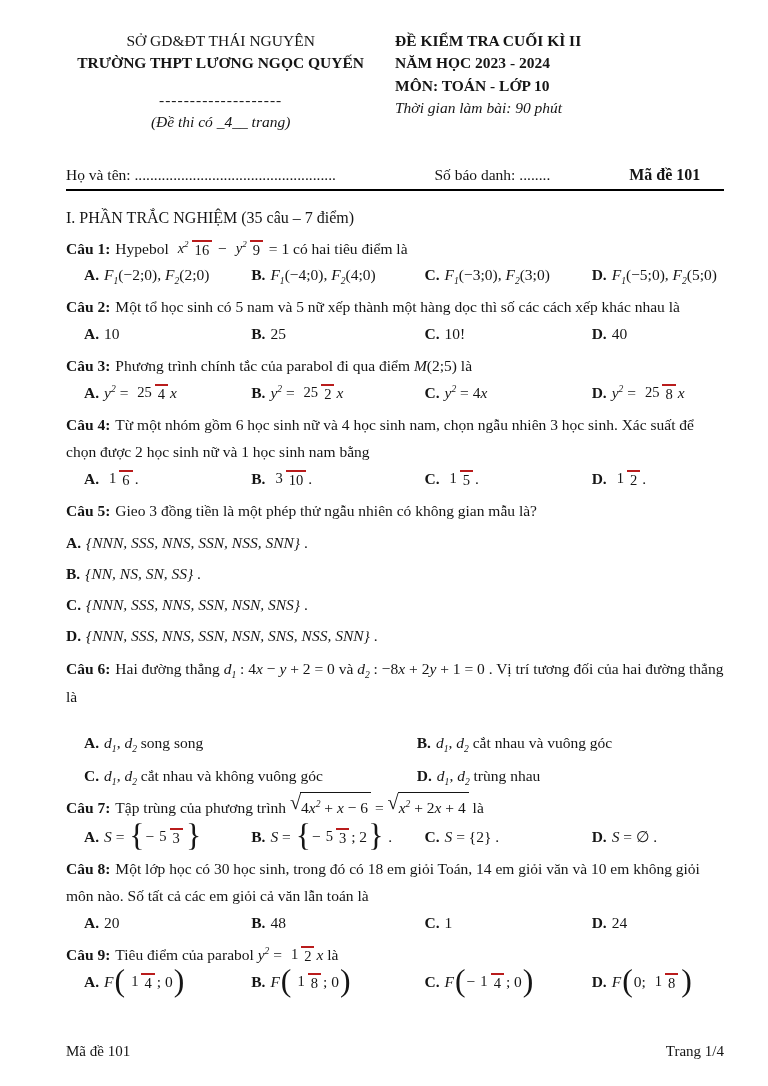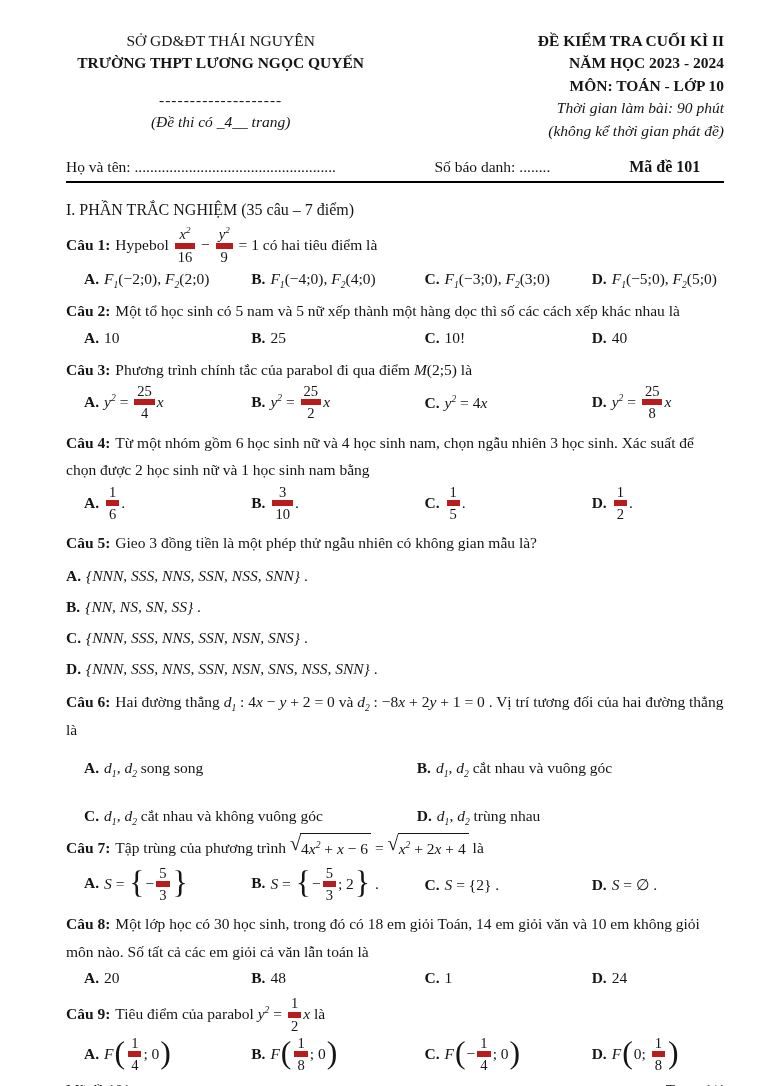--- a/index.html
+++ b/index.html
@@ -7,45 +7,45 @@
     position:relative;width:768px;height:1086px;overflow:hidden;background:#fff;color:#151515;
     font-family:"Liberation Serif","DejaVu Serif",serif;font-size:15.5px;
     box-sizing:border-box;padding:30px 44px 26px 66px;
     display:flex;flex-direction:column;
   }
   .bold{font-weight:bold}
   .it{font-style:italic}
   
   .header{display:flex;justify-content:space-between;line-height:1.45}
   .h-left{width:47%;text-align:center}
-  .h-right{width:50%;text-align:right}
+  .h-right{width:50%;text-align:left}
   .h-dashes{margin-top:14px;letter-spacing:1px}
   
-  .info-row{display:flex;align-items:center;margin-top:16px;padding-bottom:5px;border-bottom:2.5px solid #000}
+  .info-row{display:flex;align-items:center;margin-top:32px;padding-bottom:5px;border-bottom:2.5px solid #000}
   .info-name{width:56%;white-space:nowrap;overflow:hidden}
   .info-sbd{width:26%;white-space:nowrap}
   .info-code{flex:1;text-align:center;font-weight:bold;font-size:16px}
   
   .section-title{font-weight:normal;margin:18px 0 2px;font-size:16px}
   .question{margin-top:6px}
   .q-stem{line-height:1.78}
   .q-num{font-weight:bold;margin-right:5px}
   .opts{display:grid;margin-left:18px;align-items:center;column-gap:4px;margin-top:1px}
   .opts4{grid-template-columns:1.06fr 1.1fr 1.06fr 0.86fr}
-  .opts2{grid-template-columns:1.07fr 1fr;row-gap:24px;margin-top:13px}
+  .opts2{grid-template-columns:1.07fr 1fr;row-gap:9px;margin-top:20px}
   .optslist .opt{margin:7px 0}
   .opt{line-height:1.55}
   .olabel{font-weight:bold;margin-right:5px}
   
   .mi{font-style:italic}
   sup,sub{font-size:62%;line-height:0}
-  .frac{display:inline-flex;flex-direction:column;text-align:center;vertical-align:middle;
+  .frac{display:inline-flex;flex-direction:row;text-align:center;vertical-align:middle;
         line-height:1.12;font-size:0.94em;margin:0 2px;position:relative;top:-1px}
   .fn{padding:0 3px}
-  .fd{border-top:6px solid #b91c1c;padding:0 3px}
+  .fd{border-top:2px solid #b91c1c;padding:0 3px}
   .sq{display:inline-flex;align-items:flex-start;vertical-align:middle;position:relative;top:-2px}
   .sqr{font-size:1.3em;line-height:1.05;font-style:normal}
   .sqc{border-top:1.3px solid #151515;padding:1px 3px 0 1px;margin-left:-1px}
   .bd{display:inline-block;font-size:2.05em;line-height:0;vertical-align:middle;
       font-weight:400;margin:0 1px;position:relative;top:-2px}
   
   .footer{margin-top:auto;display:flex;justify-content:space-between;padding-top:8px;font-size:15px}
 </style>
 </head>
 <body>
@@ -57,21 +57,20 @@
       <div>SỞ GD&amp;ĐT THÁI NGUYÊN</div>
       <div class="bold">TRƯỜNG THPT LƯƠNG NGỌC QUYẾN</div>
       <div class="h-dashes">--------------------</div>
       <div class="it">(Đề thi có _4__ trang)</div>
     </div>
     <div class="h-right">
       <div class="bold">ĐỀ KIỂM TRA CUỐI KÌ II</div>
       <div class="bold">NĂM HỌC 2023 - 2024</div>
       <div class="bold">MÔN: TOÁN - LỚP 10</div>
       <div class="it">Thời gian làm bài: 90 phút</div>
-      <div class="it">(không kể thời gian phát đề)</div>
     </div>
   </div>
 
   <div class="info-row">
     <div class="info-name">
       <span>Họ và tên:</span>
       <span>....................................................</span>
     </div>
     <div class="info-sbd">
       <span>Số báo danh:</span>

